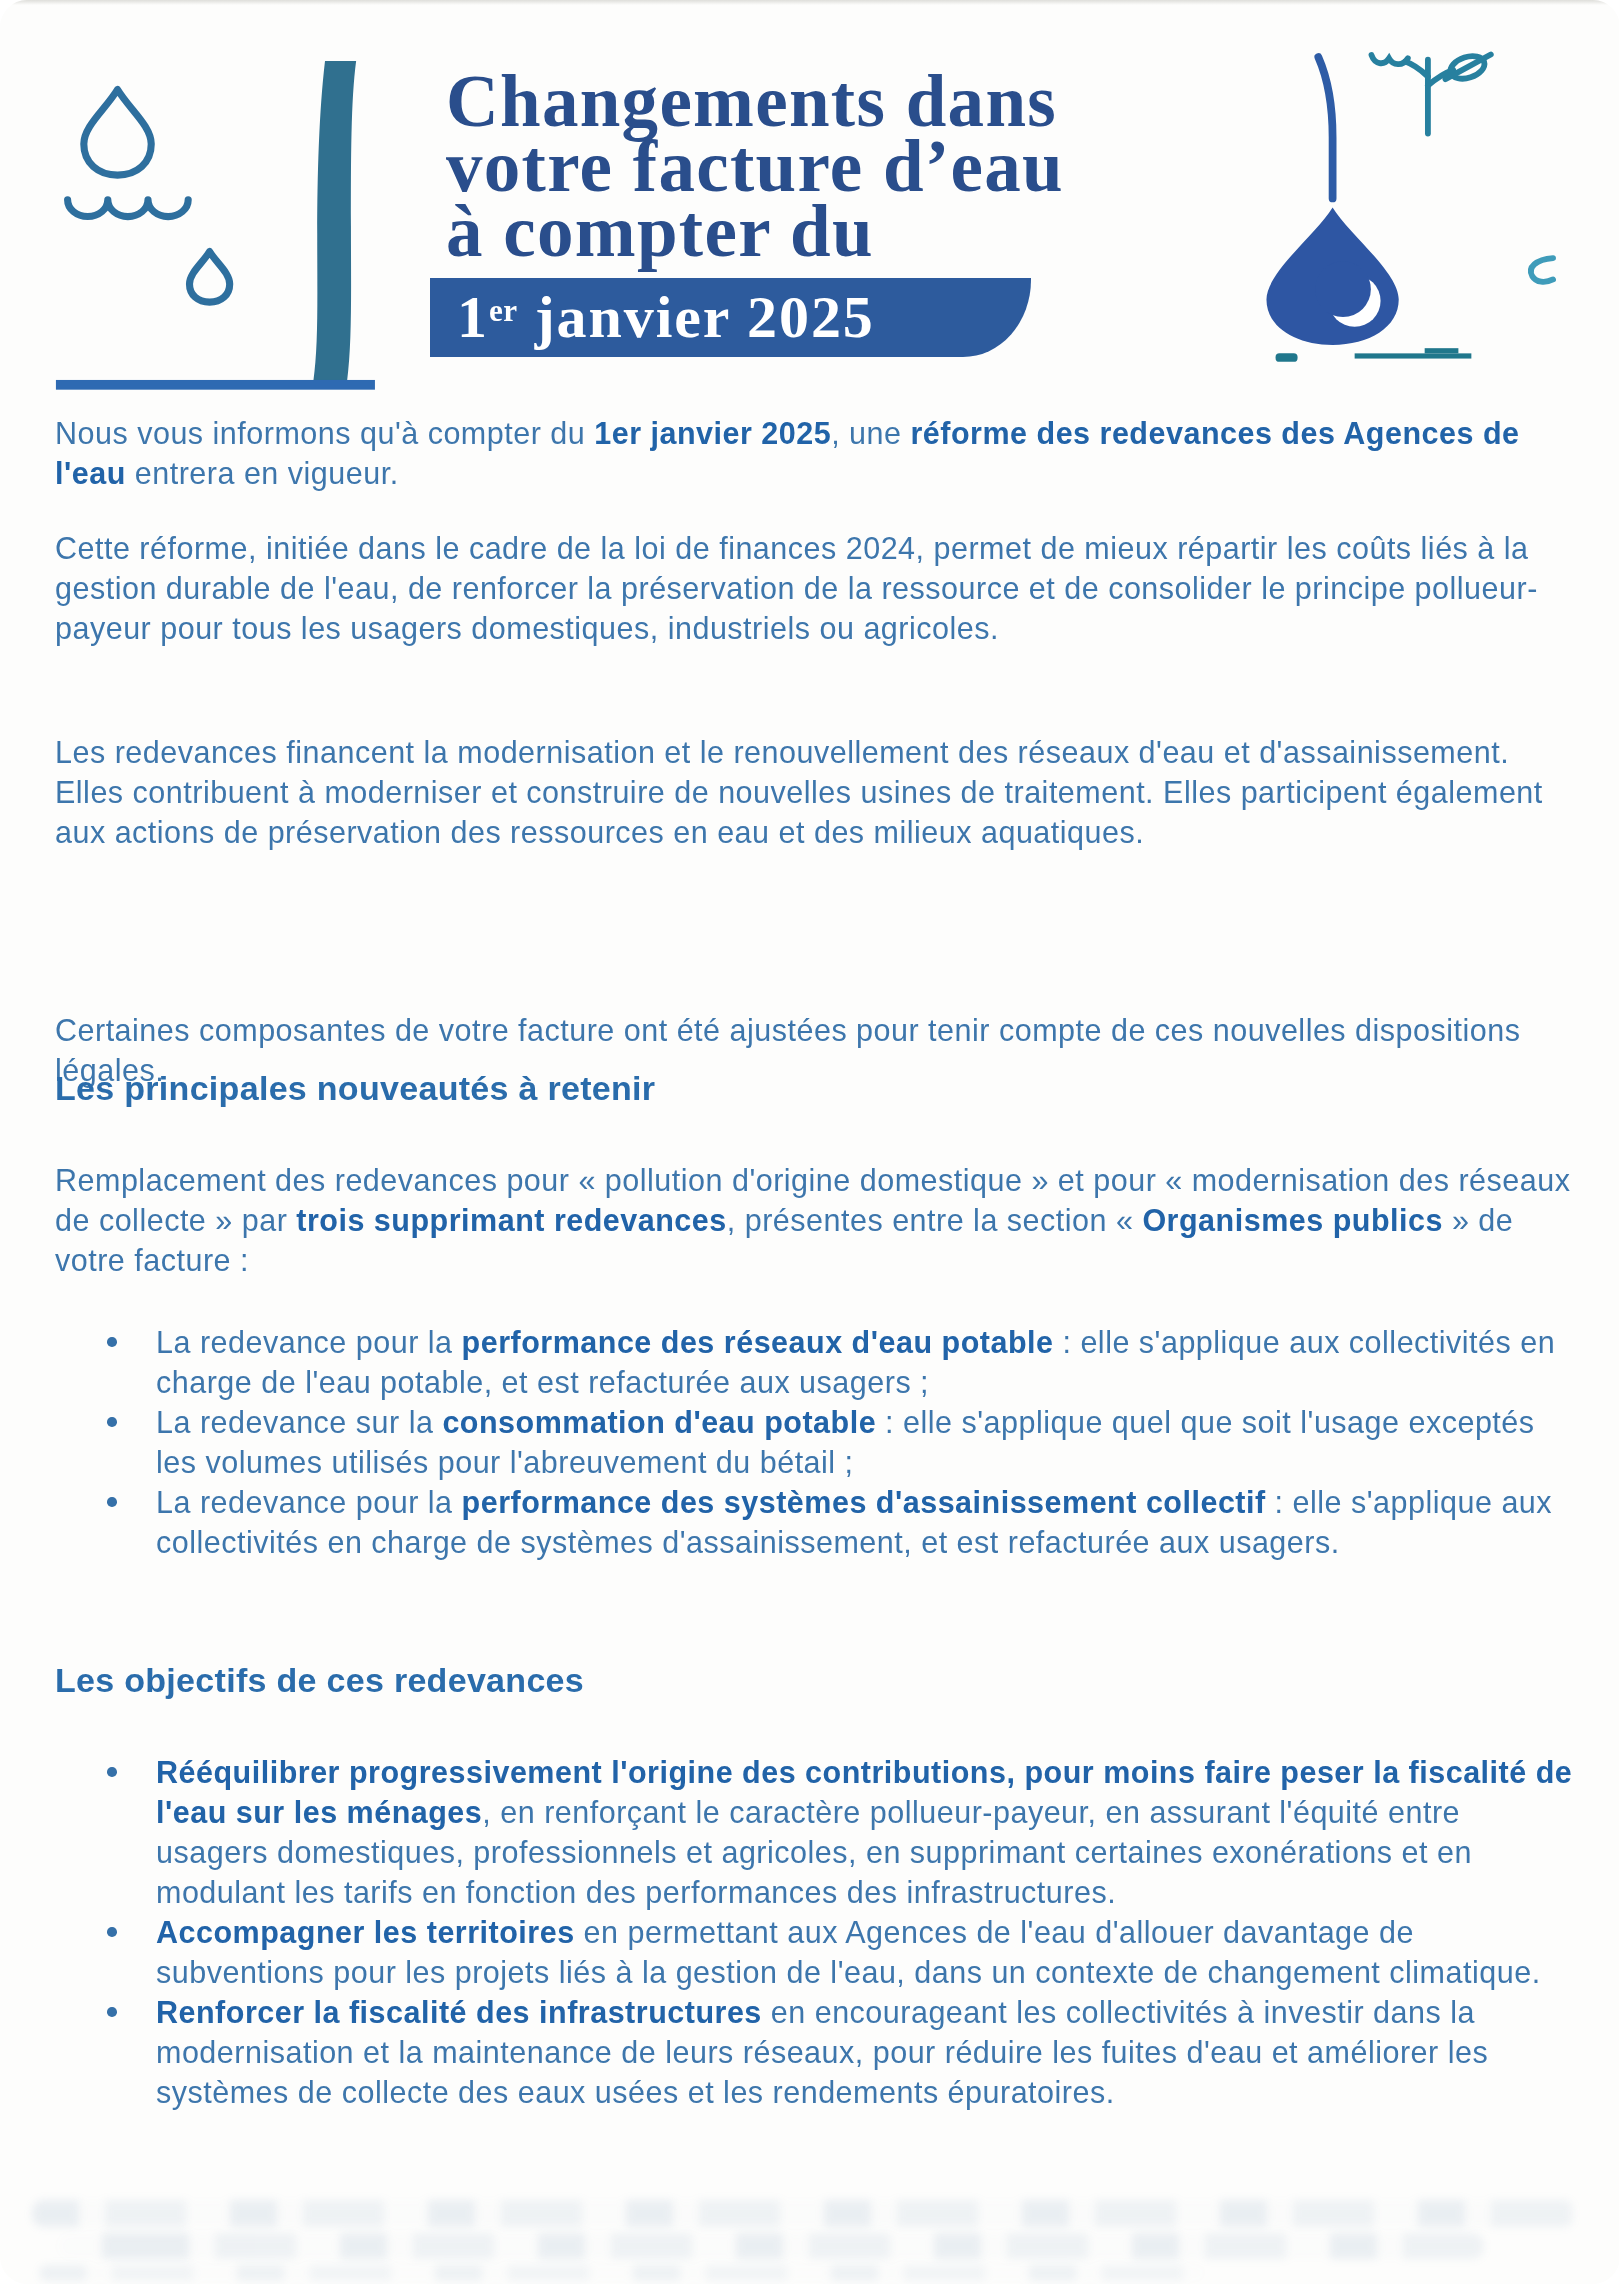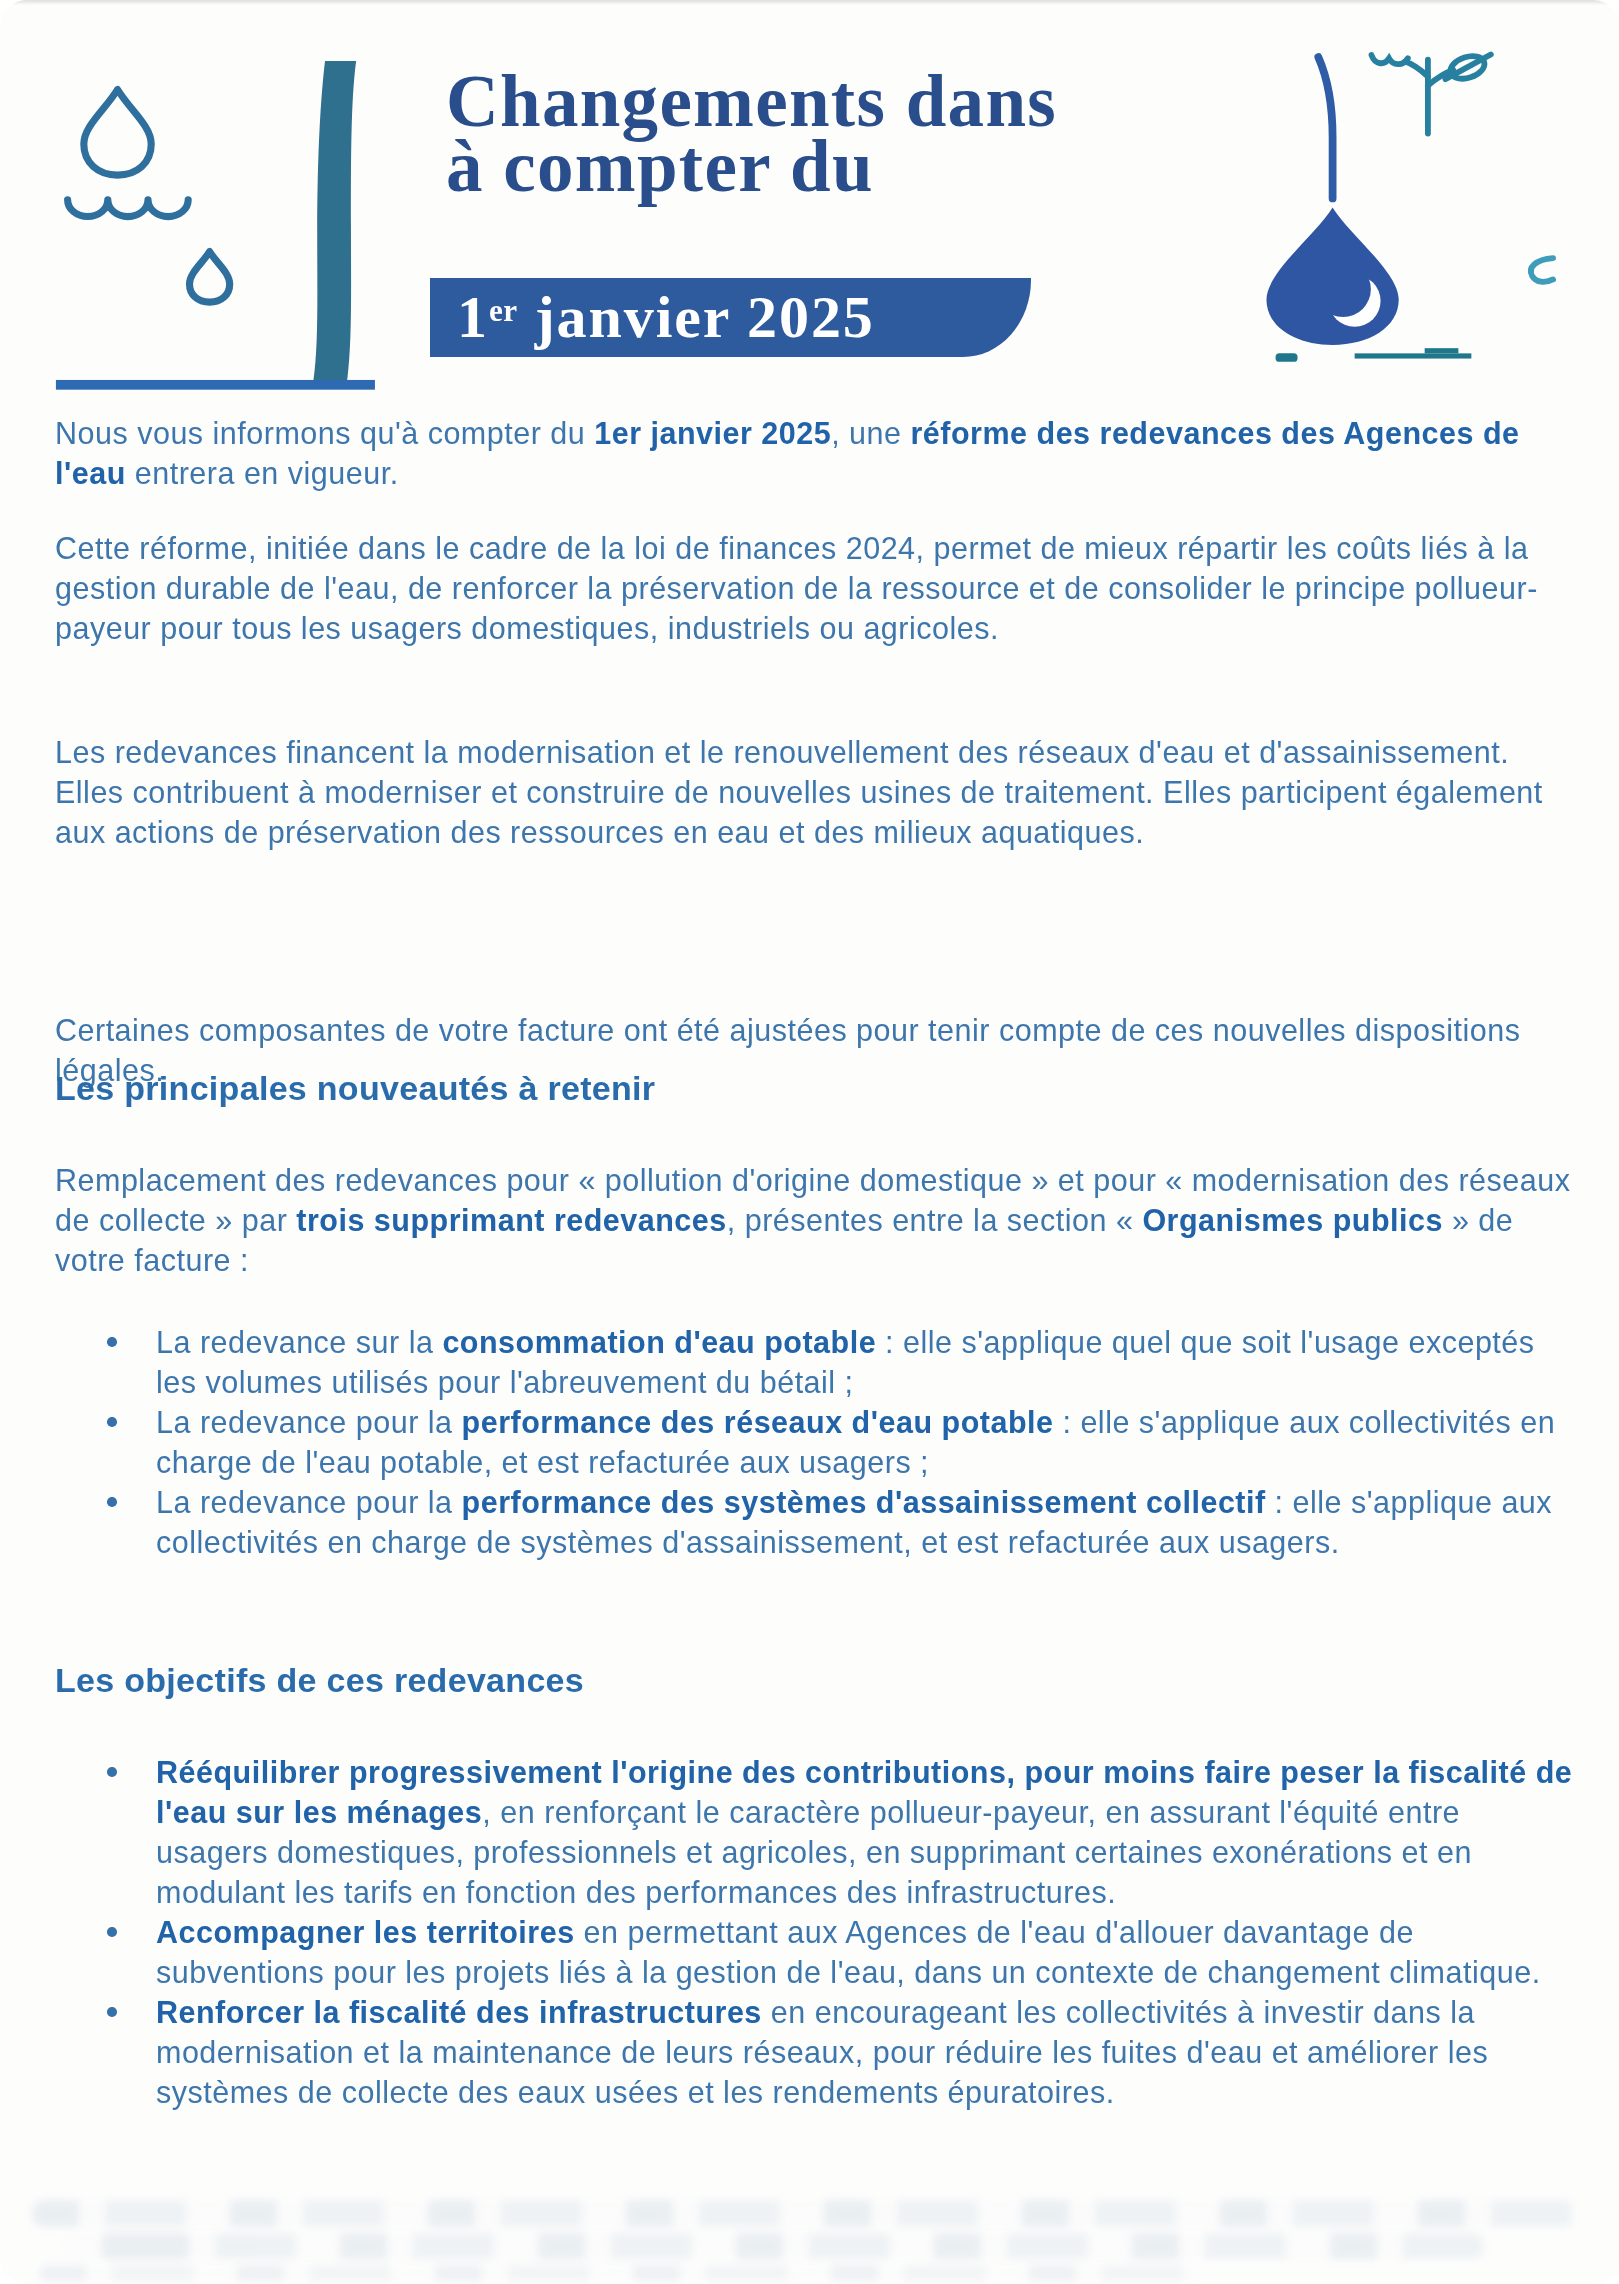--- a/index.html
+++ b/index.html
@@ -98,35 +98,36 @@
 
     <g fill="#20778c">
       <rect x="1966" y="545" width="34" height="13" rx="6"></rect>
       <rect x="2088" y="545" width="180" height="8"></rect>
       <rect x="2196" y="537" width="52" height="8"></rect>
     </g>
   </svg>
 
   <div class="title">
     <div>Changements dans</div>
+    <div>votre facture d’eau</div>
     <div>à compter du</div>
   </div>
   <div class="banner"><span>1</span><span class="sup">er</span><span> janvier 2025</span></div>
 
   <main>
     <p class="para pos-p1"><span>Nous vous informons qu'à compter du </span><span class="b">1er janvier 2025</span><span>, une </span><span class="b">réforme des redevances des Agences de l'eau</span><span> entrera en vigueur.</span></p>
     <p class="para pos-p2"><span>Cette réforme, initiée dans le cadre de la loi de finances 2024, permet de mieux répartir les coûts liés à la gestion durable de l'eau, de renforcer la préservation de la ressource et de consolider le principe pollueur-payeur pour tous les usagers domestiques, industriels ou agricoles.</span></p>
     <p class="para pos-p3"><span>Les redevances financent la modernisation et le renouvellement des réseaux d'eau et d'assainissement. Elles contribuent à moderniser et construire de nouvelles usines de traitement. Elles participent également aux actions de préservation des ressources en eau et des milieux aquatiques.</span></p>
     <p class="para pos-p4"><span>Certaines composantes de votre facture ont été ajustées pour tenir compte de ces nouvelles dispositions légales.</span></p>
 
     <h2 class="sechead pos-h1">Les principales nouveautés à retenir</h2>
     <p class="para pos-lead"><span>Remplacement des redevances pour « pollution d'origine domestique » et pour « modernisation des réseaux de collecte » par </span><span class="b">trois supprimant redevances</span><span>, présentes entre la section « </span><span class="b">Organismes publics</span><span> » de votre facture :</span></p>
     <ul class="blist pos-ul1">
+      <li><span>La redevance pour la </span><span class="b">performance des réseaux d'eau potable</span><span> : elle s'applique aux collectivités en charge de l'eau potable, et est refacturée aux usagers ;</span></li>
       <li><span>La redevance sur la </span><span class="b">consommation d'eau potable</span><span> : elle s'applique quel que soit l'usage exceptés les volumes utilisés pour l'abreuvement du bétail ;</span></li>
-      <li><span>La redevance pour la </span><span class="b">performance des réseaux d'eau potable</span><span> : elle s'applique aux collectivités en charge de l'eau potable, et est refacturée aux usagers ;</span></li>
       <li><span>La redevance pour la </span><span class="b">performance des systèmes d'assainissement collectif</span><span> : elle s'applique aux collectivités en charge de systèmes d'assainissement, et est refacturée aux usagers.</span></li>
     </ul>
 
     <h2 class="sechead pos-h2">Les objectifs de ces redevances</h2>
     <ul class="blist pos-ul2">
       <li><span class="b">Rééquilibrer progressivement l'origine des contributions, pour moins faire peser la fiscalité de l'eau sur les ménages</span><span>, en renforçant le caractère pollueur-payeur, en assurant l'équité entre usagers domestiques, professionnels et agricoles, en supprimant certaines exonérations et en modulant les tarifs en fonction des performances des infrastructures.</span></li>
       <li><span class="b">Accompagner les territoires</span><span> en permettant aux Agences de l'eau d'allouer davantage de subventions pour les projets liés à la gestion de l'eau, dans un contexte de changement climatique.</span></li>
       <li><span class="b">Renforcer la fiscalité des infrastructures</span><span> en encourageant les collectivités à investir dans la modernisation et la maintenance de leurs réseaux, pour réduire les fuites d'eau et améliorer les systèmes de collecte des eaux usées et les rendements épuratoires.</span></li>
     </ul>
   </main>

